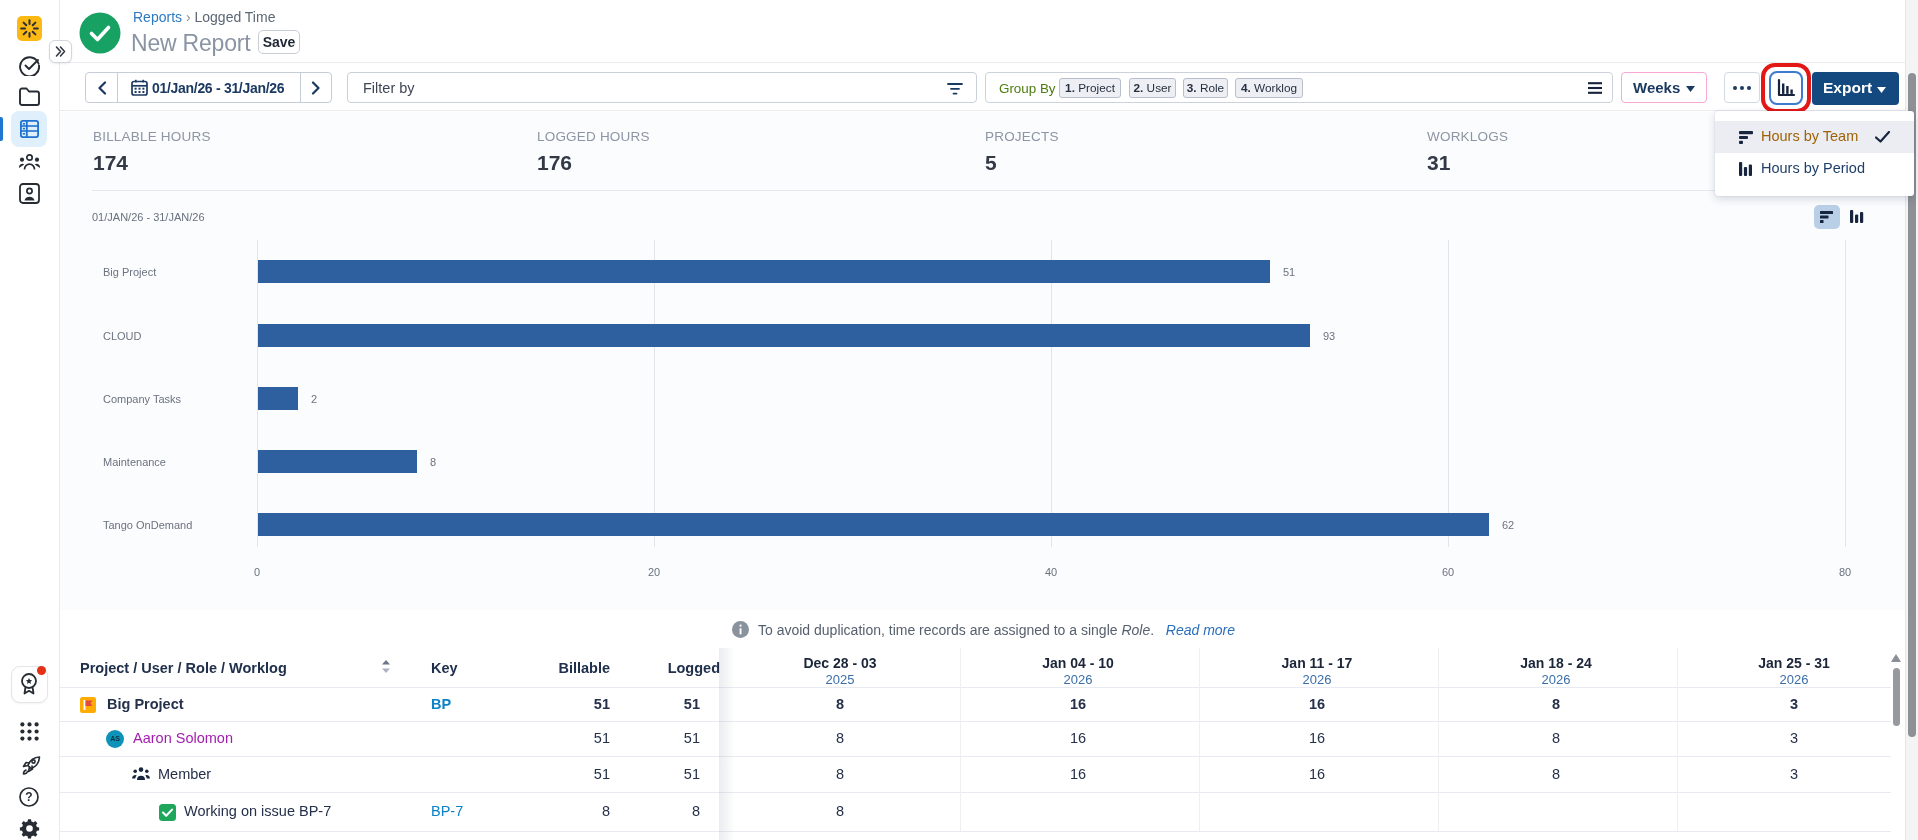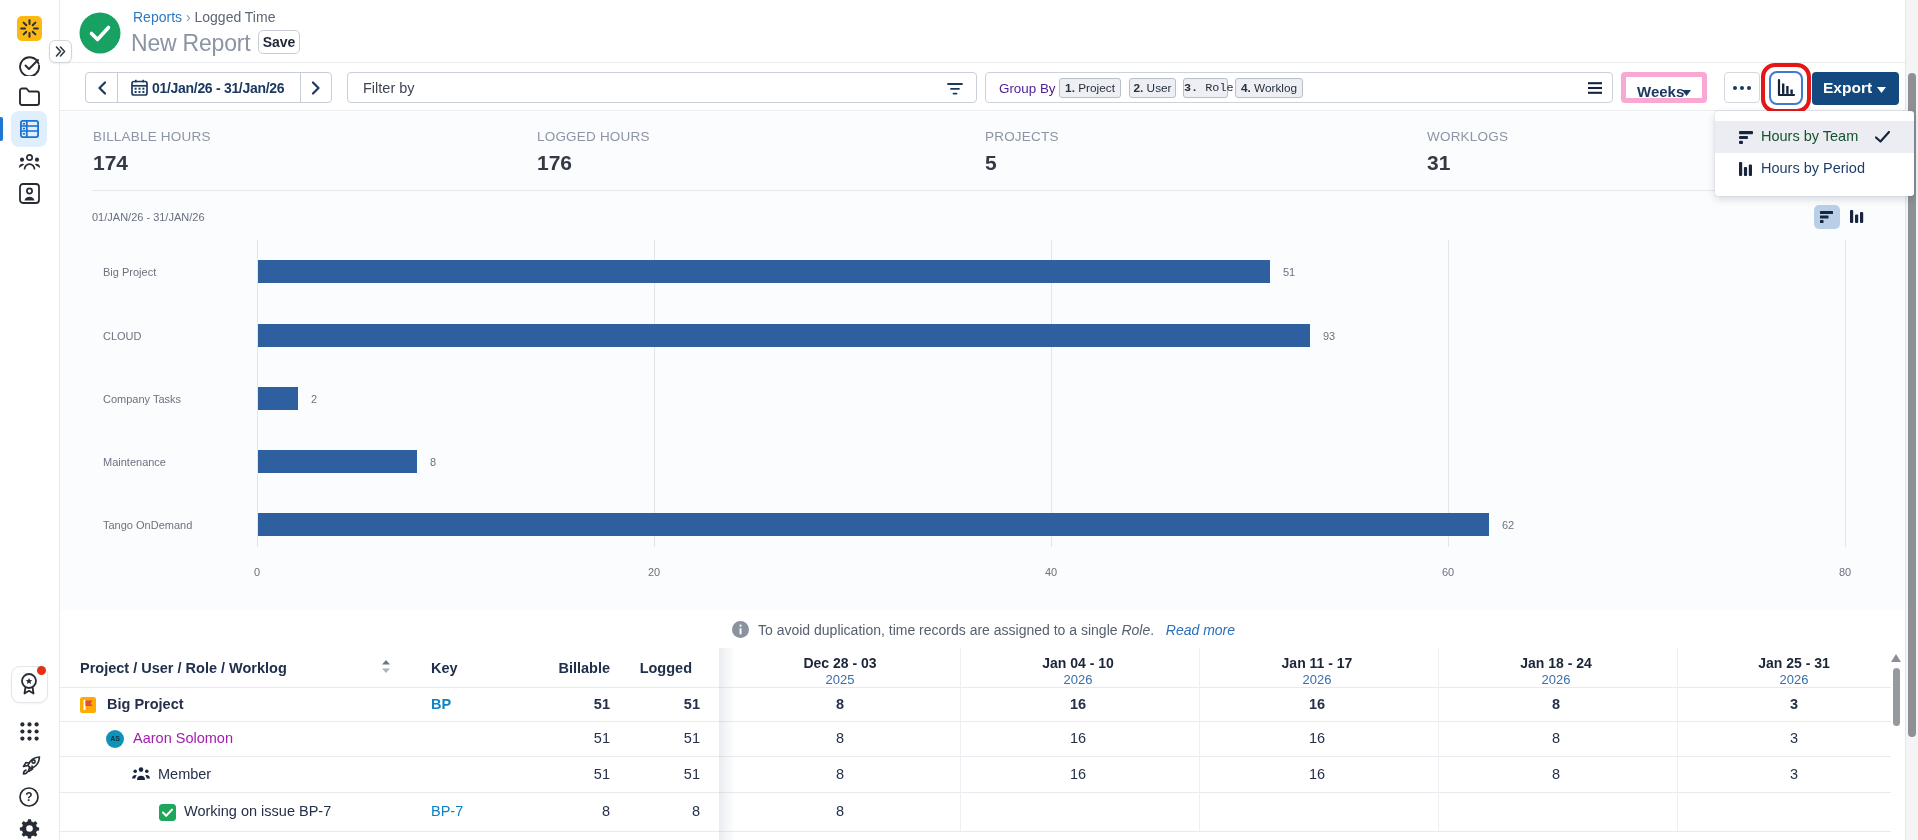--- a/index.html
+++ b/index.html
@@ -165,35 +165,35 @@
     <svg width="16" height="14" viewBox="0 0 16 14" style="position:absolute;right:13px;top:9px;">
         <g stroke="#1c3a60" stroke-width="1.8" stroke-linecap="round">
           <line x1="1" y1="2" x2="15" y2="2"></line>
           <line x1="4" y1="6.8" x2="12" y2="6.8"></line>
           <line x1="6.5" y1="11.6" x2="9.5" y2="11.6"></line>
         </g>
       </svg>
   </div>
 
   <div class="abs" style="left:985px;top:72px;width:628px;height:31px;border:1px solid #ccd2db;border-radius:4px;background:#fff;z-index:6;">
-    <span style="position:absolute;left:13px;top:8px;font-size:13.4px;color:#4c1d95;">Group By</span>
+    <span style="position:absolute;left:13px;top:8px;font-size:13.4px;color:#4d7c0f;">Group By</span>
     <div class="abs chip" style="left:73px;width:62px;"><b>1.</b> Project</div>
     <div class="abs chip" style="left:143px;width:47px;"><b>2.</b> User</div>
-    <div class="abs chip" style="left:197px;width:45px;font-family:Liberation Mono, monospace;"><b>3.</b> Role</div>
+    <div class="abs chip" style="left:197px;width:45px;"><b>3.</b> Role</div>
     <div class="abs chip" style="left:249px;width:68px;"><b>4.</b> Worklog</div>
     <svg width="14" height="12" viewBox="0 0 14 12" style="position:absolute;left:602px;top:9px;">
         <g stroke="#16233c" stroke-width="2.1">
           <line x1="0" y1="1.2" x2="14" y2="1.2"></line>
           <line x1="0" y1="6" x2="14" y2="6"></line>
           <line x1="0" y1="10.8" x2="14" y2="10.8"></line>
         </g>
       </svg>
   </div>
 
-  <div class="abs" style="left:1621px;top:72px;width:86px;height:31px;border:5px solid #f9a8d4;border-radius:4px;background:#fff;z-index:6;">
+  <div class="abs" style="left:1621px;top:72px;width:86px;height:31px;border:1px solid #f9a8d4;border-radius:4px;background:#fff;z-index:6;">
     <span style="position:absolute;left:11px;top:6px;font-size:15px;font-weight:bold;color:#1c3a60;">Weeks</span>
     <svg width="9" height="6" viewBox="0 0 9 6" style="position:absolute;right:11px;top:13px;">
         <path d="M0 0 L4.5 6 L9 0 Z" fill="#1c3a60"></path>
       </svg>
   </div>
 
   <div class="abs" style="left:1724px;top:72px;width:36px;height:31px;border:1px solid #d4d9e0;border-radius:4px;background:#fff;z-index:6;">
     <svg width="18" height="4" viewBox="0 0 18 4" style="position:absolute;left:8px;top:13px;">
         <circle cx="2" cy="2" r="2" fill="#1c3a60"></circle>
         <circle cx="9" cy="2" r="2" fill="#1c3a60"></circle>
@@ -220,21 +220,21 @@
 
   <div class="abs" style="left:1715px;top:111px;width:199px;height:85px;background:#fff;border-radius:3px;box-shadow:0 3px 9px rgba(9,30,66,.16),0 0 1px rgba(9,30,66,.3);z-index:40;">
     <div class="abs" style="left:0;top:10px;width:199px;height:32px;background:#ebedf2;">
       <svg width="15" height="13" viewBox="0 0 15 13" style="position:absolute;left:24px;top:10px;">
           <g fill="#17253f">
             <rect x="0" y="0" width="14" height="3.2" rx="1"></rect>
             <rect x="0" y="4.9" width="9" height="3.2" rx="1"></rect>
             <rect x="0" y="9.8" width="4" height="3.2" rx="1"></rect>
           </g>
         </svg>
-      <span style="position:absolute;left:46px;top:7px;font-size:14.5px;color:#14532d;">Hours by Team</span>
+      <span style="position:absolute;left:46px;top:7px;font-size:14.5px;color:#a16207;">Hours by Team</span>
       <svg width="15" height="12" viewBox="0 0 15 12" style="position:absolute;right:24px;top:10px;">
           <path d="M1 6.5 L5.5 10.5 L14 1" stroke="#17253f" stroke-width="2.2" fill="none" stroke-linecap="round" stroke-linejoin="round"></path>
         </svg>
     </div>
     <div class="abs" style="left:0;top:42px;width:199px;height:32px;">
       <svg width="14" height="14" viewBox="0 0 14 14" style="position:absolute;left:24px;top:9px;">
           <g fill="#17253f">
             <rect x="0" y="0" width="3.2" height="14" rx="1"></rect>
             <rect x="4.9" y="5" width="3.2" height="9" rx="1"></rect>
             <rect x="9.8" y="2.5" width="3.2" height="11.5" rx="1"></rect>
@@ -323,21 +323,21 @@
   <div class="abs" style="left:758px;top:622px;font-size:14px;color:#57606e;z-index:2;">To avoid duplication, time records are assigned to a single <i>Role</i>.&nbsp;&nbsp; <span style="color:#2b6fba;font-style:italic;">Read more</span></div>
 
   <div class="abs" style="left:0;top:0;width:0;height:0;z-index:3;">
 <div class="abs" style="left:80px;top:660px;font-size:14.5px;font-weight:bold;color:#20304c;">Project / User / Role / Worklog</div>
 <svg class="abs" style="left:381px;top:660px;" width="10" height="13" viewBox="0 0 10 13">
         <path d="M5 0 L9 4.5 L1 4.5 Z" fill="#6b7687"></path>
         <path d="M5 13 L1 8.5 L9 8.5 Z" fill="#aab2bf"></path>
       </svg>
 <div class="abs" style="left:431px;top:660px;font-size:14.5px;font-weight:bold;color:#20304c;">Key</div>
 <div class="abs" style="left:510px;top:660px;width:100px;text-align:right;font-size:14.5px;font-weight:bold;color:#20304c;">Billable</div>
-<div class="abs" style="left:600px;top:660px;width:92px;text-align:right;font-size:14.5px;font-weight:bold;color:#20304c;padding-left:7px;">Logged</div>
+<div class="abs" style="left:600px;top:660px;width:120px;text-align:right;font-size:14.5px;font-weight:bold;color:#20304c;padding-left:7px;">Logged</div>
 <div class="abs" style="left:760px;top:655px;width:160px;text-align:center;font-size:14px;font-weight:bold;color:#1b2639;">Dec 28 - 03</div>
 <div class="abs" style="left:760px;top:672px;width:160px;text-align:center;font-size:13px;color:#3a6ea8;">2025</div>
 <div class="abs" style="left:998px;top:655px;width:160px;text-align:center;font-size:14px;font-weight:bold;color:#1b2639;">Jan 04 - 10</div>
 <div class="abs" style="left:998px;top:672px;width:160px;text-align:center;font-size:13px;color:#3a6ea8;">2026</div>
 <div class="abs" style="left:1237px;top:655px;width:160px;text-align:center;font-size:14px;font-weight:bold;color:#1b2639;">Jan 11 - 17</div>
 <div class="abs" style="left:1237px;top:672px;width:160px;text-align:center;font-size:13px;color:#3a6ea8;">2026</div>
 <div class="abs" style="left:1476px;top:655px;width:160px;text-align:center;font-size:14px;font-weight:bold;color:#1b2639;">Jan 18 - 24</div>
 <div class="abs" style="left:1476px;top:672px;width:160px;text-align:center;font-size:13px;color:#3a6ea8;">2026</div>
 <div class="abs" style="left:1714px;top:655px;width:160px;text-align:center;font-size:14px;font-weight:bold;color:#1b2639;">Jan 25 - 31</div>
 <div class="abs" style="left:1714px;top:672px;width:160px;text-align:center;font-size:13px;color:#3a6ea8;">2026</div>

